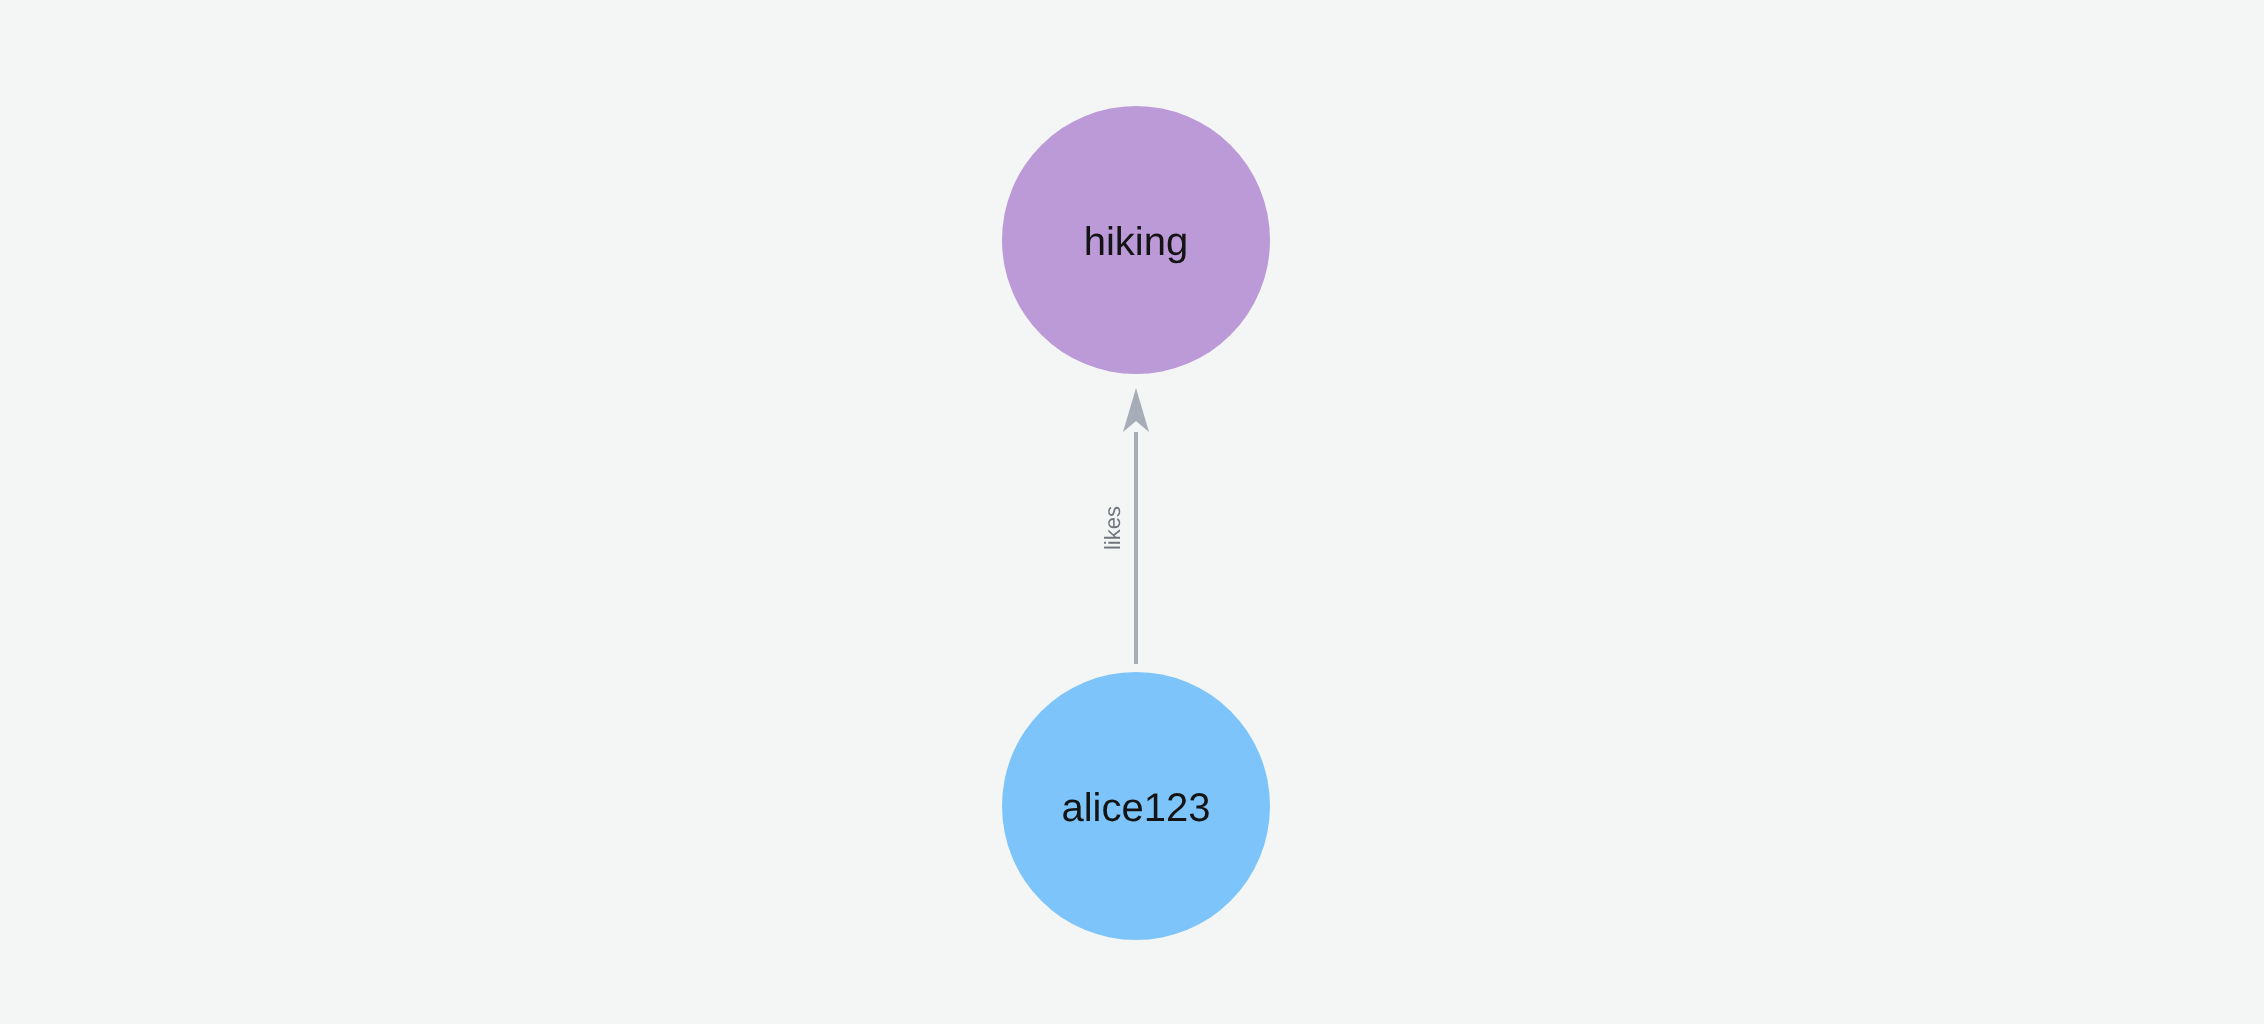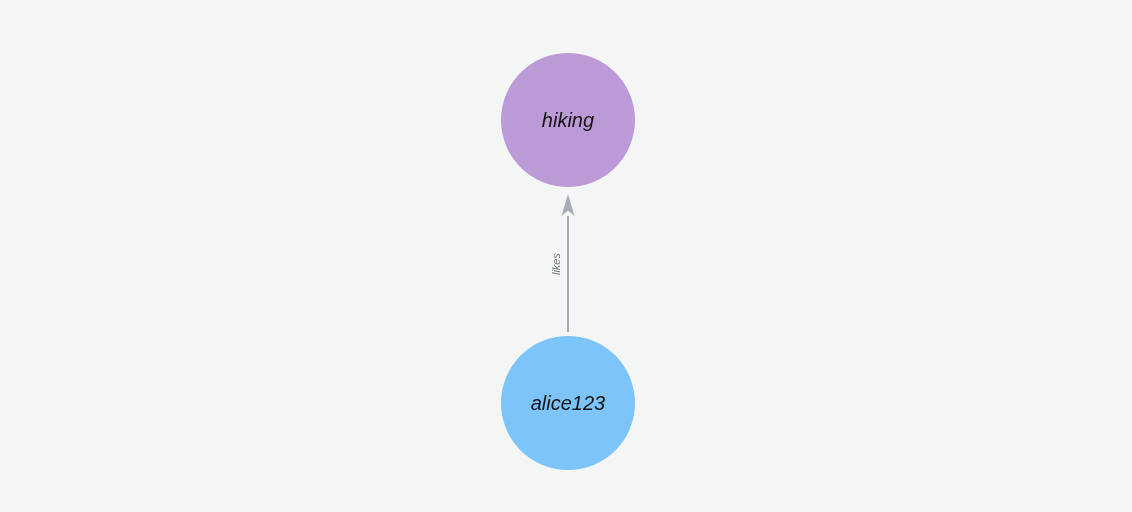--- a/index.html
+++ b/index.html
@@ -12,21 +12,20 @@
     height: 512px;
     background: #f4f6f5;
     font-family: "Liberation Sans", sans-serif;
     overflow: hidden;
   }
   #graph-canvas {
     position: relative;
     width: 1132px;
     height: 512px;
     background: #f4f6f5;
-    font-style: italic;
   }
   #graph-svg {
     position: absolute;
     top: 0;
     left: 0;
     width: 1132px;
     height: 512px;
     display: block;
   }
   .node-circle {

